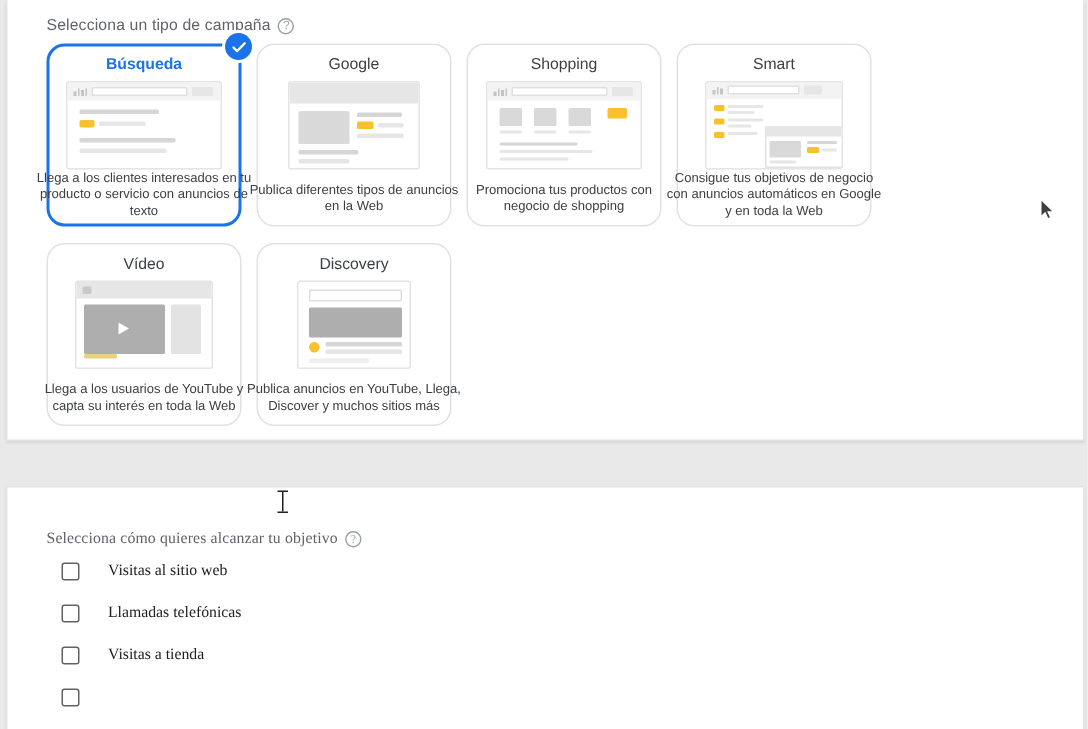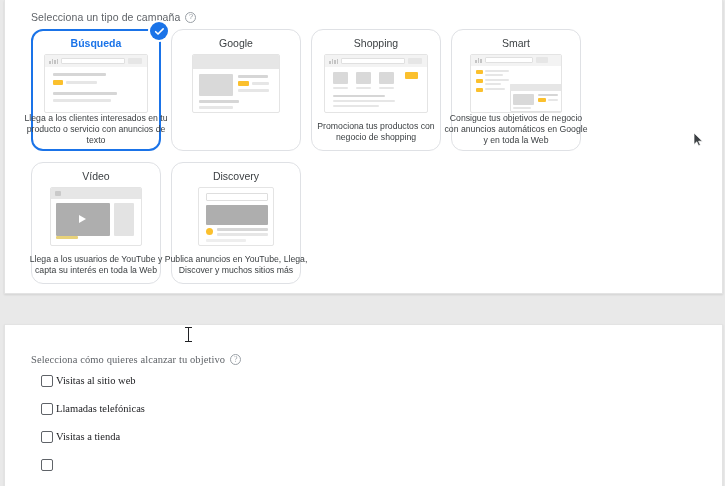--- a/index.html
+++ b/index.html
@@ -182,21 +182,21 @@
     position: absolute;
     left: 36px;
     top: 50px;
     display: flex;
     flex-direction: column;
     gap: 16px;
   }
   .goal-row {
     display: flex;
     align-items: center;
-    gap: 3px;
+    gap: 19px;
     cursor: pointer;
   }
   .checkbox {
     width: 12px;
     height: 12px;
     border: 1.5px solid #5f6368;
     border-radius: 2px;
     box-sizing: border-box;
     flex: none;
   }
@@ -271,20 +271,21 @@
             <div class="topbar" style="height:14px;background:#e6e6e6;"></div>
             <div class="block" style="left:6px;top:19px;width:34px;height:22px;"></div>
             <div class="bar" style="left:45px;top:20px;width:30px;height:3px;"></div>
             <div class="yellow" style="left:45px;top:26px;width:11px;height:5px;"></div>
             <div class="bar light" style="left:59px;top:27px;width:17px;height:3px;"></div>
             <div class="bar light" style="left:45px;top:34px;width:31px;height:3px;"></div>
             <div class="bar" style="left:6px;top:45px;width:40px;height:3px;"></div>
             <div class="bar light" style="left:6px;top:51px;width:34px;height:3px;"></div>
           </div>
         </div>
+        <div class="card-desc">Publica diferentes tipos de anuncios en la Web</div>
       </div>
 
       <div class="card">
         <div class="card-title">Shopping</div>
         <div class="thumb">
           <div class="mock">
             <div class="topbar" style="height:12px;background:#f3f3f3;"></div>
             <div class="logo-dots" style="left:4px;top:4px;height:5px;">
               <i style="height:3px"></i>
                 <i style="height:5px"></i>

